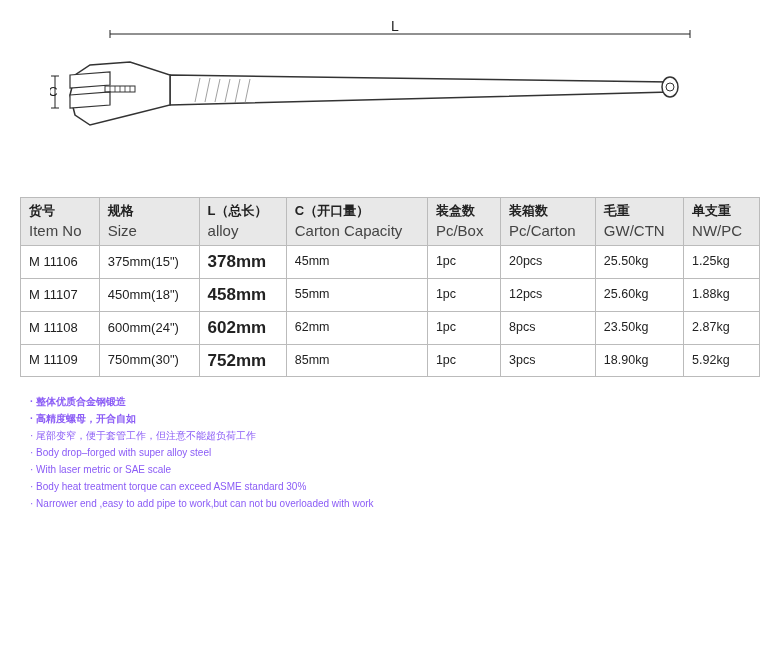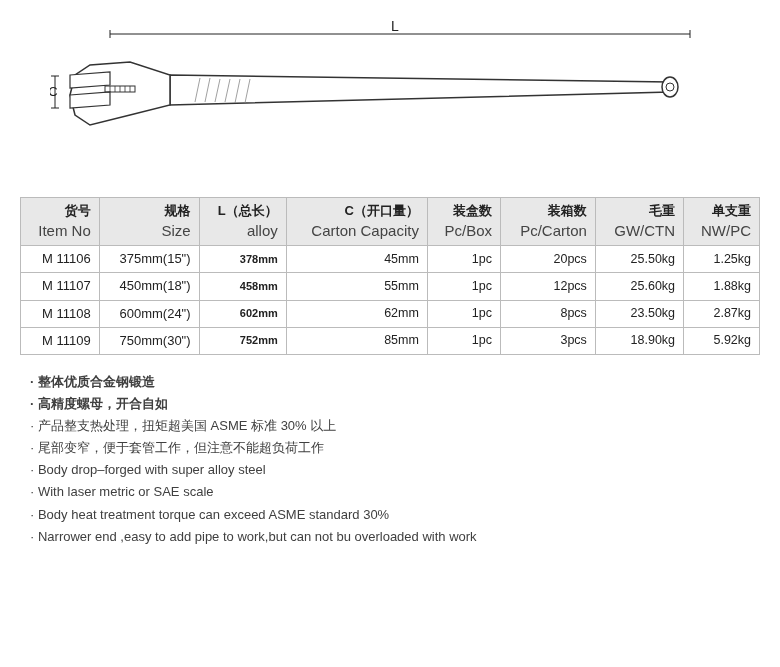--- a/index.html
+++ b/index.html
@@ -49,21 +49,21 @@
       background: #f0f0f0;
     }
 
     thead tr:first-child {
       background: #e8e8e8;
     }
 
     th, td {
       border: 1px solid #bbb;
       padding: 4px 8px;
-      text-align: right;
+      text-align: left;
       line-height: 1.4;
     }
 
     th {
       font-weight: normal;
     }
 
     .th-main {
       font-size: 13px;
       font-weight: bold;
@@ -78,38 +78,38 @@
       font-weight: normal;
       font-size: 13px;
     }
 
     td.size {
       font-size: 13px;
     }
 
     td.length {
       font-weight: bold;
-      font-size: 11px;
+      font-size: 17px;
     }
 
     
     .features-section {
       margin-top: 16px;
       padding: 0 10px;
     }
 
     .features-section ul {
       list-style: none;
       padding: 0;
     }
 
     .features-section ul li {
-      font-size: 13px;
+      font-size: 10px;
       line-height: 1.7;
-      color: #404040;
+      color: #8b5cf6;
     }
 
     .features-section ul li::before {
       content: "· ";
     }
 
     .bold-feature {
       font-weight: bold;
     }
   </style>
@@ -241,21 +241,20 @@
       <td>5.92kg</td>
     </tr>
         </tbody>
     </table>
   </div>
 
   <div class="features-section">
     <ul id="features-list">
     <li class="bold-feature">整体优质合金钢锻造</li>
         <li class="bold-feature">高精度螺母，开合自如</li>
-        <li>产品整支热处理，扭矩超美国 ASME 标准 30% 以上</li>
         <li>尾部变窄，便于套管工作，但注意不能超负荷工作</li>
         <li>Body drop–forged with super alloy steel</li>
         <li>With laser metric or SAE scale</li>
         <li>Body heat treatment torque can exceed ASME standard 30%</li>
         <li>Narrower end ,easy to add pipe to work,but can not bu overloaded with work</li>
       </ul>
   </div>
 
 </div>
 

